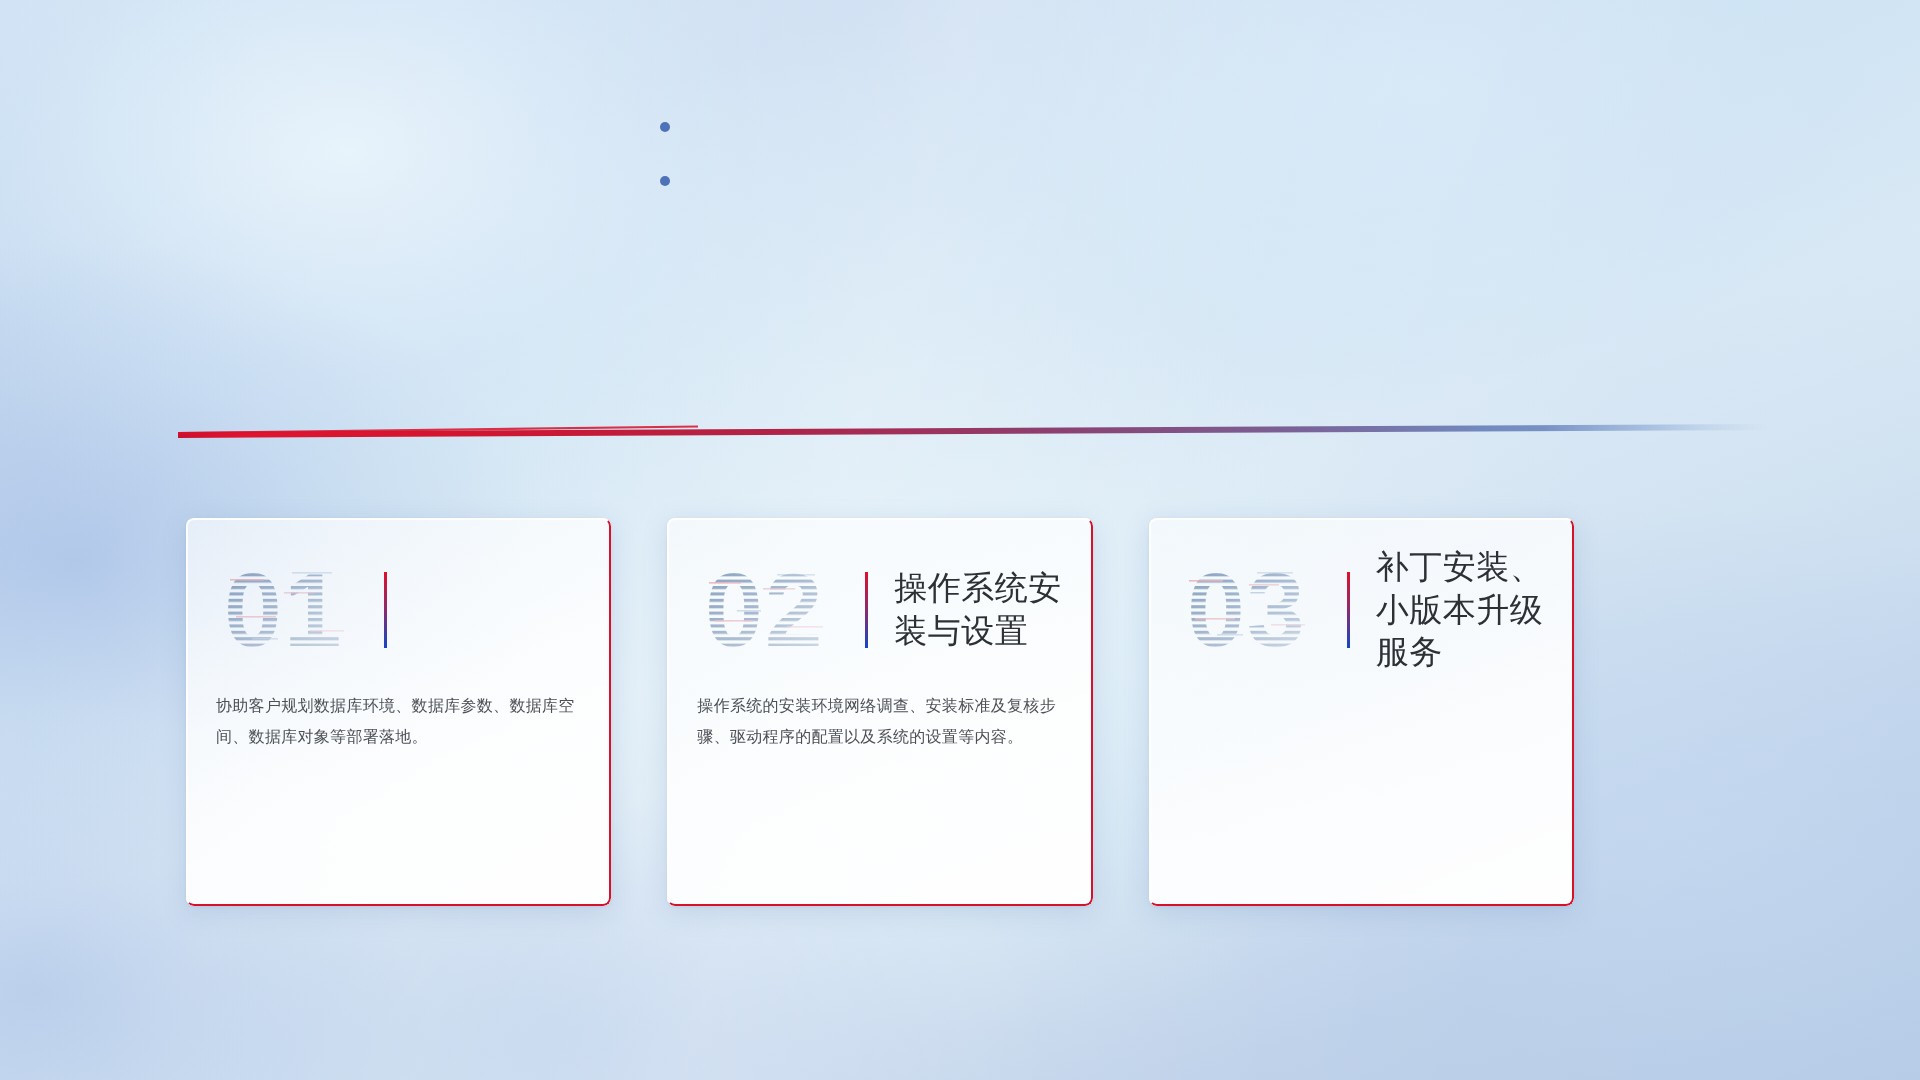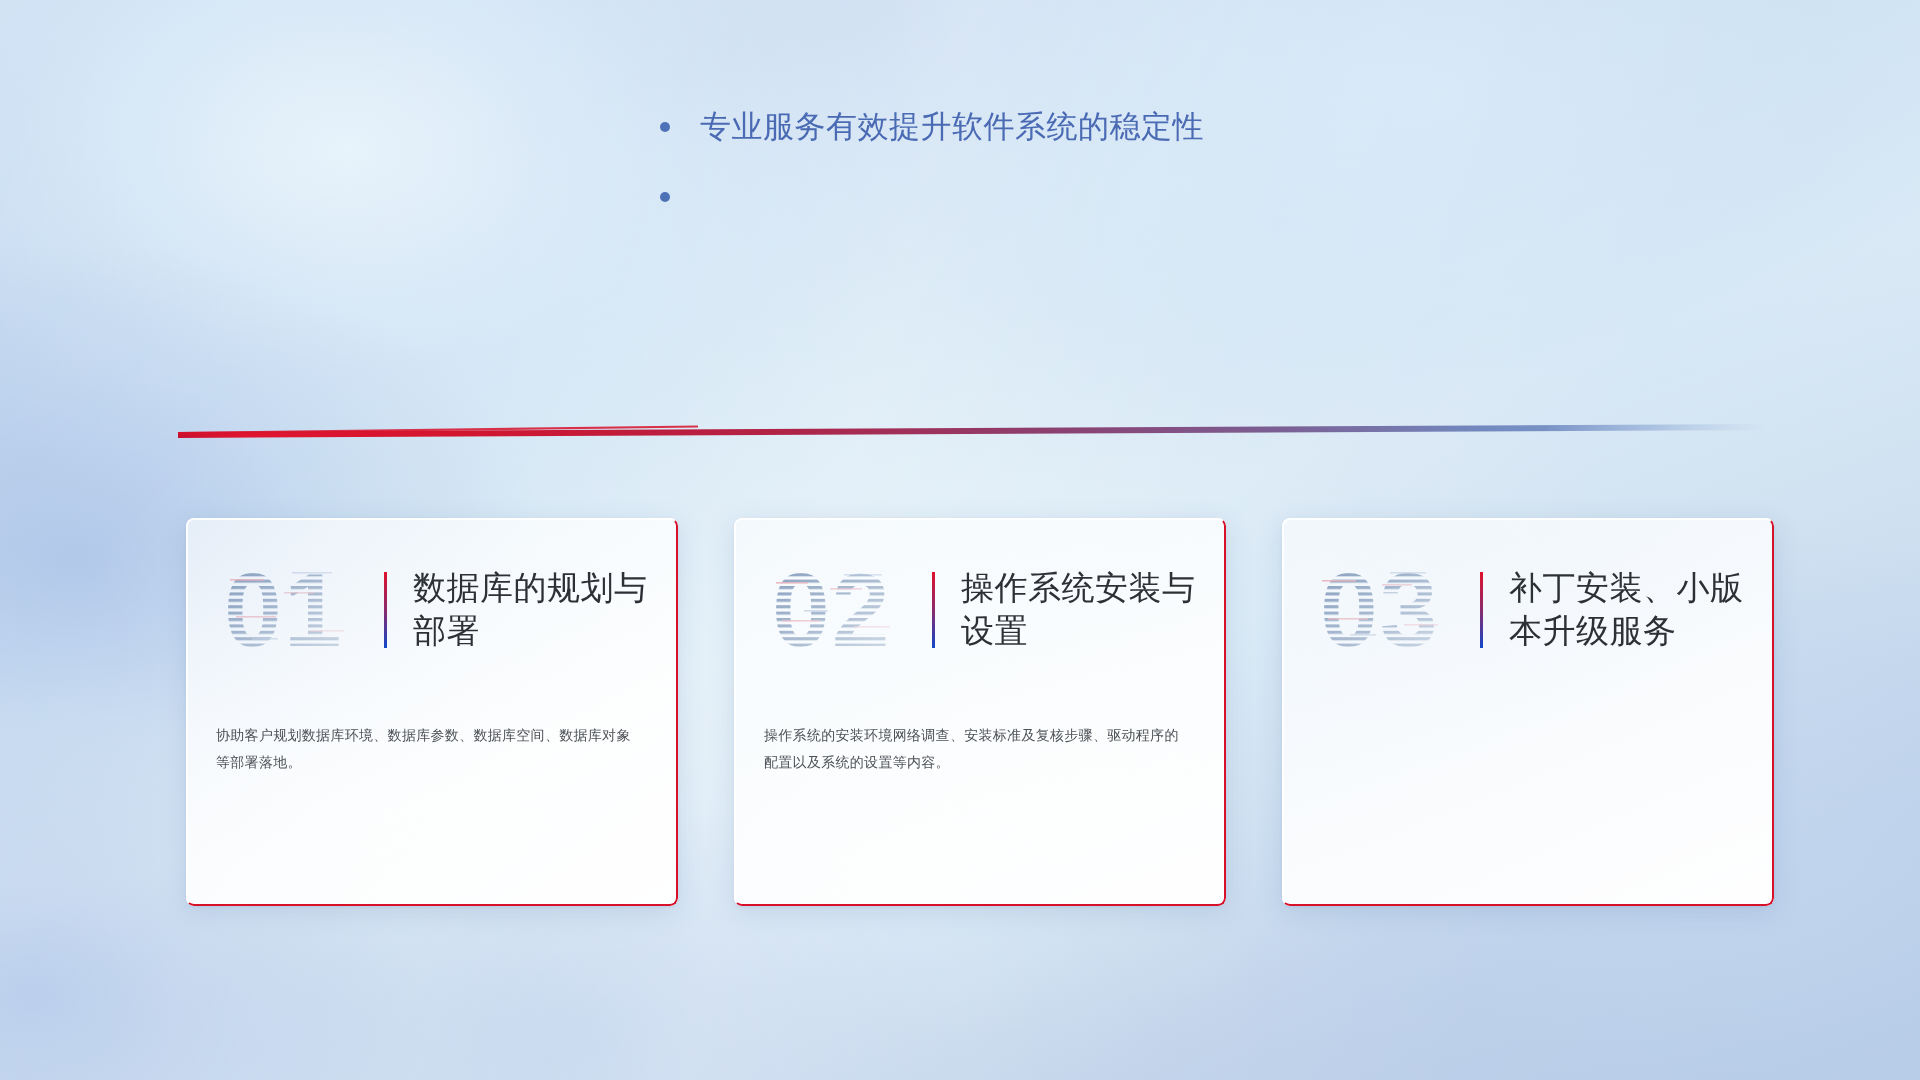--- a/index.html
+++ b/index.html
@@ -117,21 +117,21 @@
     position:absolute;
     left:178px; top:418px;
     width:1590px; height:22px;
   }
   .divider-wrap svg { display:block; width:100%; height:100%; }
 
   
   .cards {
     position:absolute;
     left:186px; top:518px;
-    width:1588px; height:388px;
+    width:1388px; height:388px;
     display:flex;
     gap:56px;
   }
   .card {
     position:relative;
     flex:1 1 0;
     border-radius:8px;
     background:
       linear-gradient(157deg,
         rgba(255,255,255,.62) 0%,
@@ -182,22 +182,22 @@
   }
   .card-title {
     font-size:33px;
     line-height:1.30;
     color:#2d3136;
     letter-spacing:.5px;
     font-weight:400;
   }
 
   .card-body {
-    margin-top:48px;
-    font-size:14px;
+    margin-top:16px;
+    font-size:16px;
     line-height:1.95;
     color:#4d5156;
     letter-spacing:.3px;
     padding-right:6px;
   }
 </style>
 </head>
 <body>
 
 <div class="bg-layer bg-base"></div>
@@ -206,21 +206,20 @@
 <div class="bg-layer bg-glow-3"></div>
 <div class="bg-layer bg-glow-4"></div>
 <div class="bg-layer bg-glow-5"></div>
 <div class="bg-layer bg-glow-6"></div>
 <div class="bg-layer bg-glow-7"></div>
 <div class="bg-layer bg-sheen"></div>
 
 <div class="bullets">
   <div class="bullet-row">
     <span class="bullet-dot"></span>
-    <span class="bullet-text">专业服务有效提升软件系统的稳定性</span>
   </div>
   <div class="bullet-row">
     <span class="bullet-dot"></span>
   </div>
 </div>
 
 <div class="divider-wrap">
   <svg viewBox="0 0 1590 22" preserveAspectRatio="none">
     <defs>
       <linearGradient id="divGrad" x1="0" y1="0" x2="1" y2="0">
@@ -274,21 +273,20 @@
               <rect x="8" y="25" width="34" height="1.6" fill="#e39aa6" opacity=".85"></rect>
               <rect x="14" y="62" width="40" height="1.6" fill="#e39aa6" opacity=".8"></rect>
               <rect x="62" y="38" width="30" height="1.6" fill="#dda0ad" opacity=".7"></rect>
               <rect x="88" y="76" width="34" height="1.6" fill="#e6a8b3" opacity=".7"></rect>
               <rect x="30" y="84" width="26" height="1.6" fill="#9fb4d6" opacity=".7"></rect>
               <rect x="70" y="18" width="40" height="1.6" fill="#9fb4d6" opacity=".6"></rect>
             </g>
           </svg>
         </div>
         <div class="head-bar"></div>
-        <div class="card-title">数据库的规划与部署</div>
       </div>
       <div class="card-body">协助客户规划数据库环境、数据库参数、数据库空间、数据库对象等部署落地。</div>
     </div>
   </div>
 
   <div class="card">
     <div class="card-edge"></div>
     <div class="card-inner">
       <div class="card-head">
         <div class="ghost-num">

